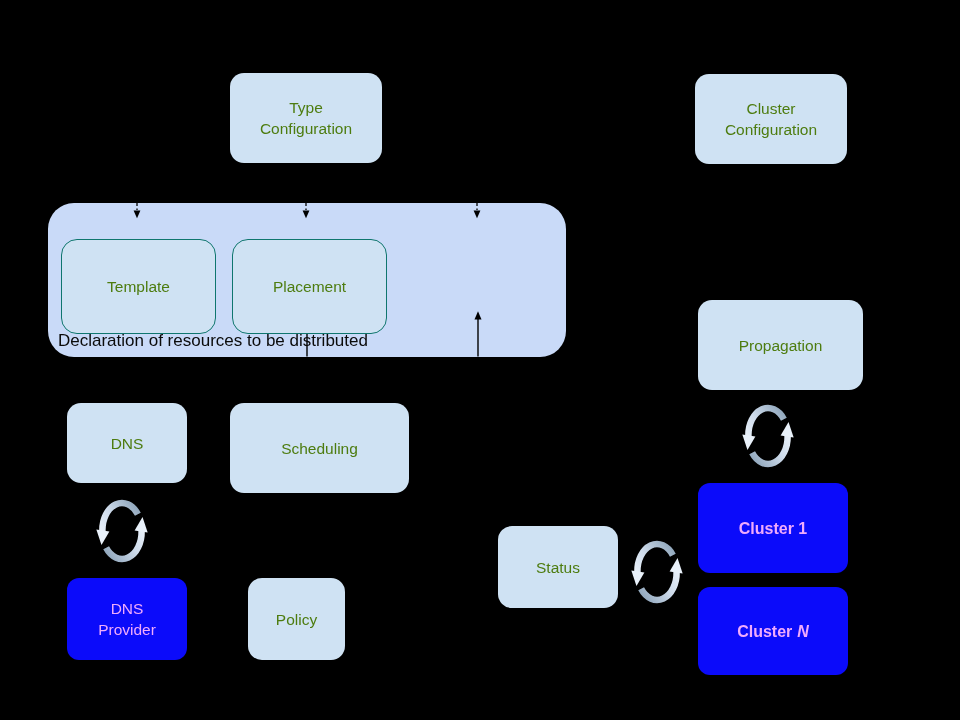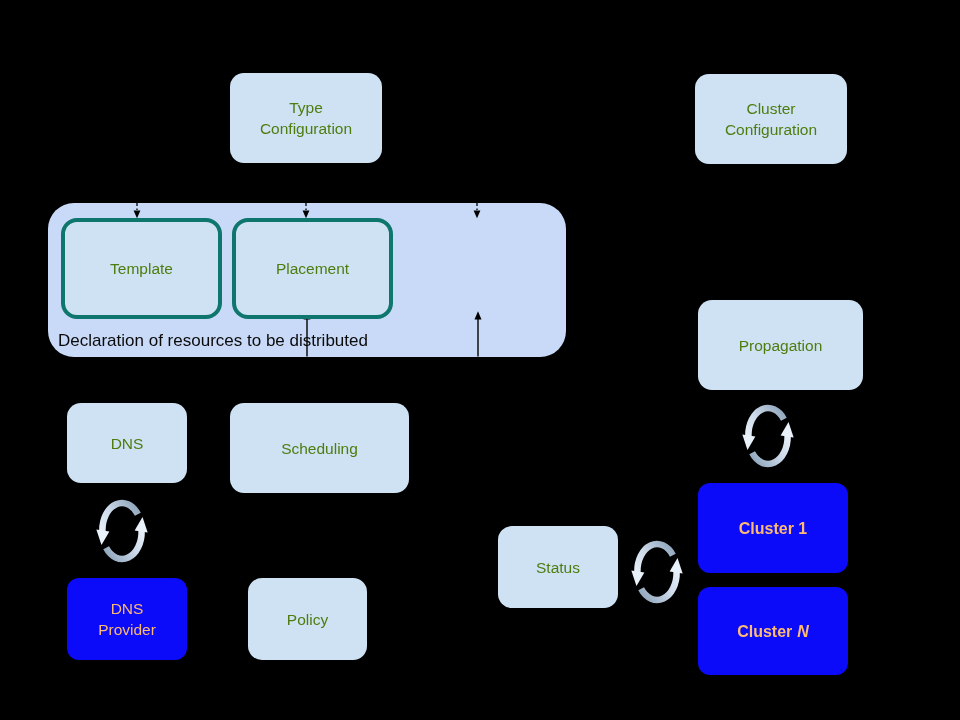--- a/index.html
+++ b/index.html
@@ -5,25 +5,25 @@
   html,body{margin:0;padding:0;background:#000;}
   .canvas{
     position:relative;width:960px;height:720px;background:#000000;
     font-family:"Liberation Sans",sans-serif;color:#000;overflow:hidden;
   }
   .node{
     position:absolute;display:flex;flex-direction:column;align-items:center;justify-content:center;
     text-align:center;background:#cfe2f3;border-radius:14px;font-size:15.5px;line-height:21px;color:#4d7c0f;
   }
   .node .line{display:block;}
-  .bordered{border:4px solid #0f766e;border-radius:16px;}
+  .bordered{border:1px solid #0f766e;border-radius:16px;margin-top:21px;}
   .container-box{
     position:absolute;background:#c9daf8;border-radius:26px;
   }
-  .blue{background:#0b0bfa;color:#fdba74;}
+  .blue{background:#0b0bfa;color:#f0abfc;}
   .bold{font-weight:bold;font-size:16px;}
   .sub{font-size:12.5px;line-height:15px;margin-top:1px;}
   .caption{position:absolute;font-size:17px;color:#0b0b0b;white-space:nowrap;}
   .overlay{position:absolute;left:0;top:0;pointer-events:none;}
   .syncicon{position:absolute;}
   .inline-label{display:flex;flex-direction:row;align-items:baseline;justify-content:center;}
   .it{font-style:italic;margin-left:5px;}
   .dashrect{position:absolute;left:0;top:0;}
   .hidden-defs{position:absolute;width:0;height:0;overflow:hidden;}
 </style>
@@ -97,21 +97,21 @@
 
   <div class="node" style="left:230px;top:403px;width:179px;height:90px;text-align:center;">
     <span>Scheduling</span>
   </div>
 
   <div class="node blue" style="left:67px;top:578px;width:120px;height:82px;border-radius:12px;">
     <span class="line">DNS</span>
     <span class="line">Provider</span>
   </div>
 
-  <div class="node" style="left:248px;top:578px;width:119px;height:82px;">
+  <div class="node" style="left:248px;top:578px;width:97px;height:82px;">
     <span>Policy</span>
   </div>
 
   <div class="node" style="left:698px;top:300px;width:165px;height:90px;">
     <span>Propagation</span>
   </div>
 
   <div class="node blue bold" style="left:698px;top:483px;width:150px;height:90px;border-radius:12px;">
     <span>Cluster 1</span>
   </div>

